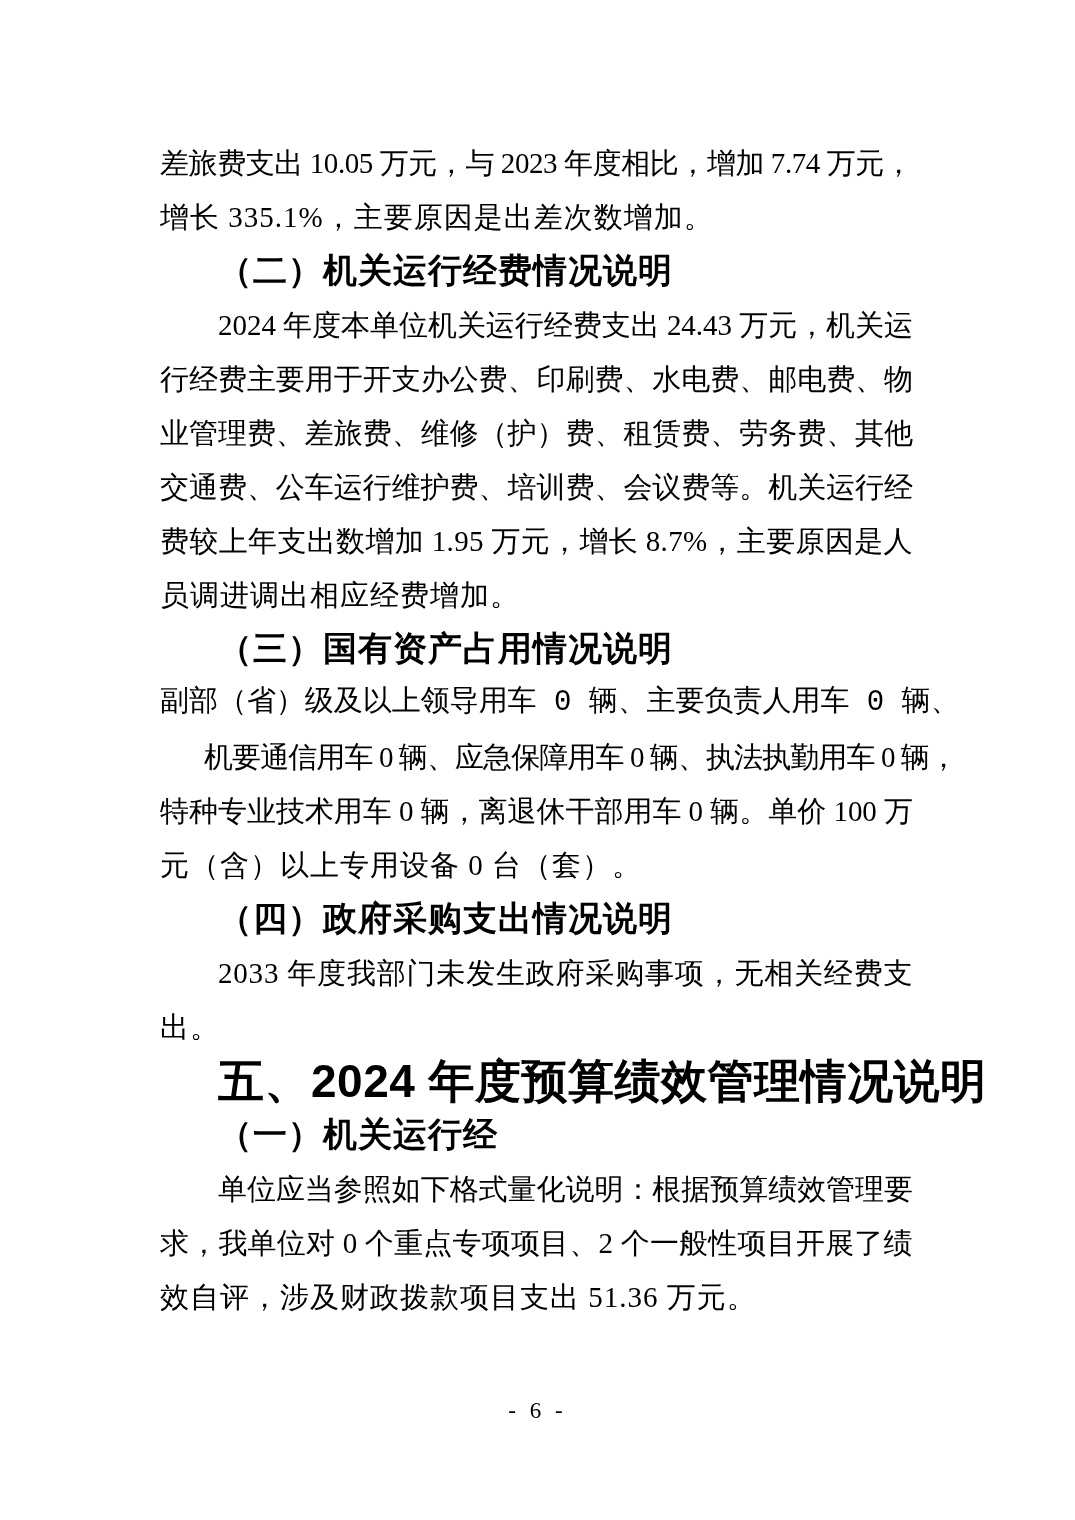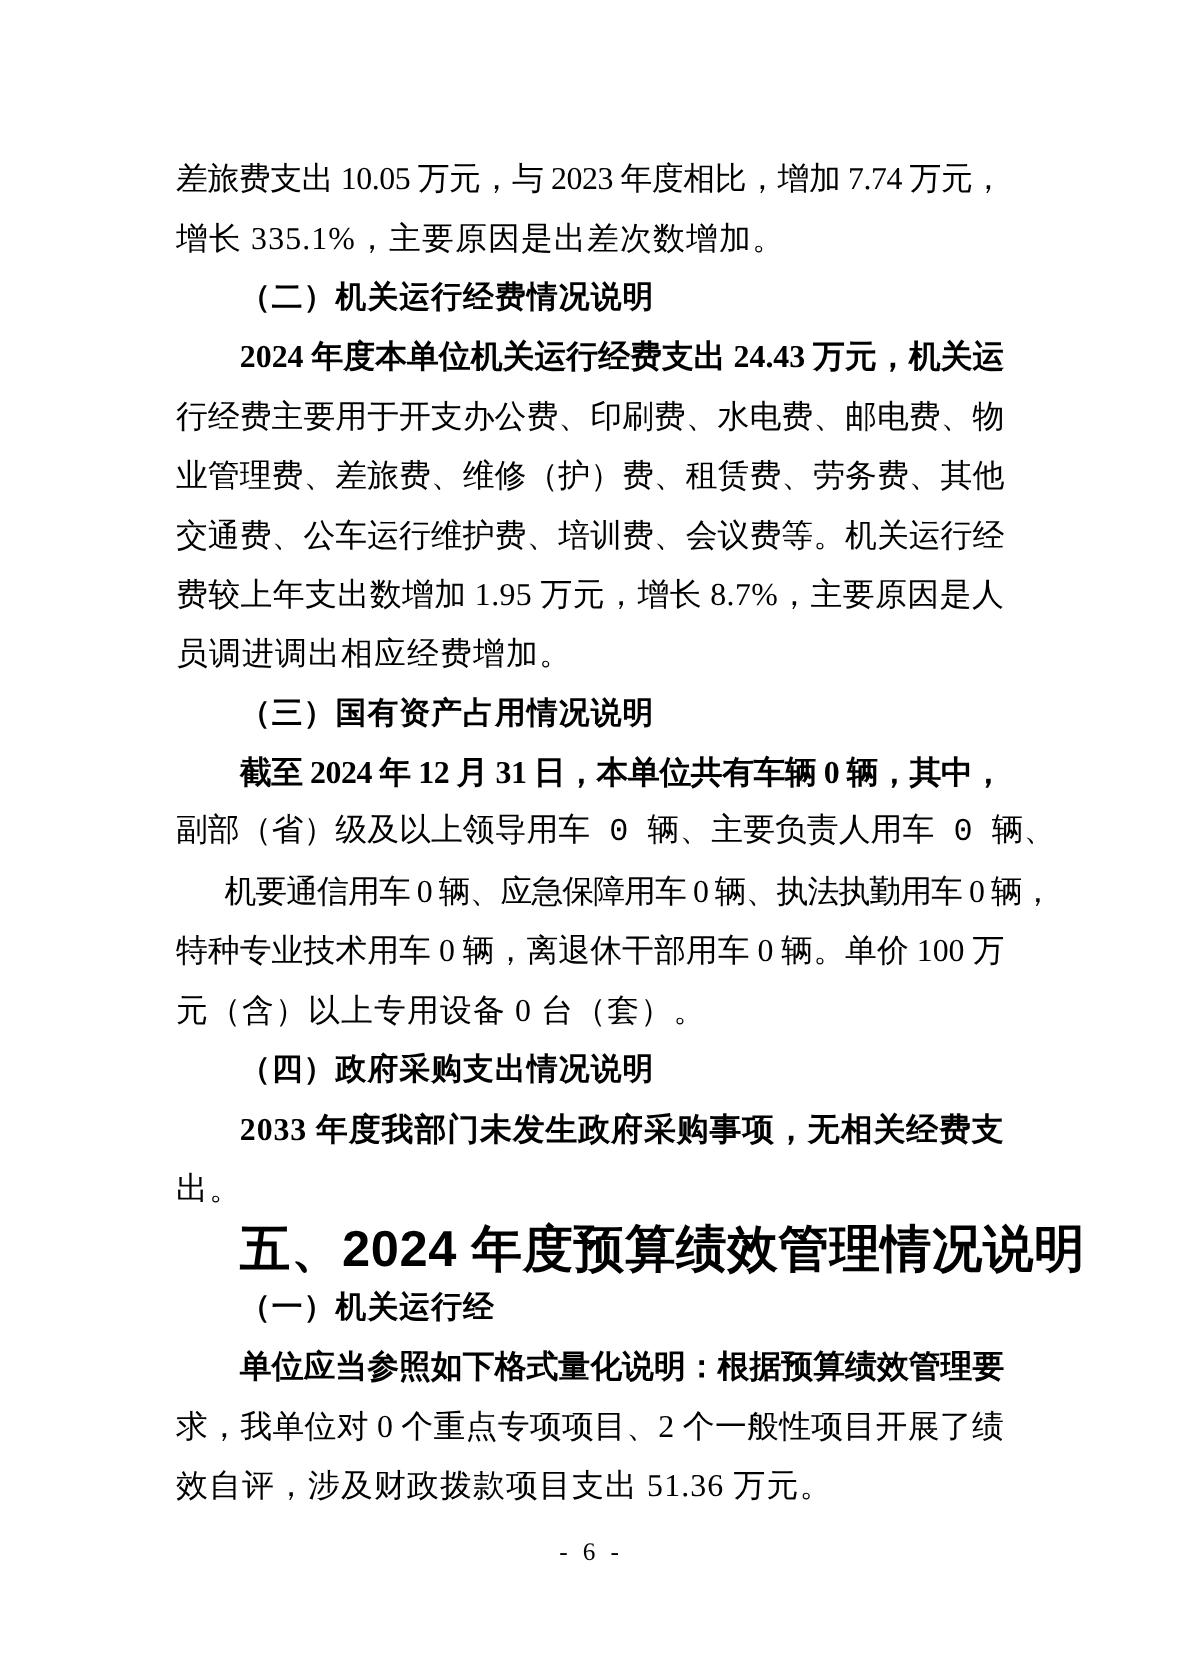--- a/index.html
+++ b/index.html
@@ -26,25 +26,24 @@
     display: block;
     height: 54px;
     line-height: 54px;
     font-size: 29px;
     letter-spacing: 1px;
     white-space: nowrap;
     overflow: visible;
   }
   .indent {
     text-indent: 58px;
-    font-weight: bold;
   }
   .h2 {
     font-weight: bold;
-    font-size: 28px;
+    font-size: 34px;
     text-indent: 58px;
     font-family: "Liberation Serif", "DejaVu Serif", serif;
   }
   .h1 {
     font-weight: bold;
     font-size: 46px;
     text-indent: 58px;
     letter-spacing: 0.5px;
     font-family: "Liberation Sans", "DejaVu Sans", sans-serif;
   }
@@ -68,21 +67,20 @@
     <div class="line fill" style="letter-spacing: -0.421px;">差旅费支出 10.05 万元，与 2023 年度相比，增加 7.74 万元，</div>
     <div class="line end">增长 335.1%，主要原因是出差次数增加。</div>
     <div class="line h2">（二）机关运行经费情况说明</div>
     <div class="line fill indent" style="letter-spacing: -0.032px;">2024 年度本单位机关运行经费支出 24.43 万元，机关运</div>
     <div class="line fill" style="letter-spacing: -0.038px;">行经费主要用于开支办公费、印刷费、水电费、邮电费、物</div>
     <div class="line fill" style="letter-spacing: -0.038px;">业管理费、差旅费、维修（护）费、租赁费、劳务费、其他</div>
     <div class="line fill" style="letter-spacing: -0.038px;">交通费、公车运行维护费、培训费、会议费等。机关运行经</div>
     <div class="line fill" style="letter-spacing: 0.344px;">费较上年支出数增加 1.95 万元，增长 8.7%，主要原因是人</div>
     <div class="line end">员调进调出相应经费增加。</div>
     <div class="line h2">（三）国有资产占用情况说明</div>
-    <div class="line fill indent" style="letter-spacing: -0.457px;">截至 2024 年 12 月 31 日，本单位共有车辆 0 辆，其中，</div>
     <div class="line fill" style="letter-spacing: -0.033px; font-family: Liberation Mono, monospace;">副部（省）级及以上领导用车 0 辆、主要负责人用车 0 辆、</div>
     <div class="line fill" style="letter-spacing: -0.909px; margin-left: 44px;">机要通信用车 0 辆、应急保障用车 0 辆、执法执勤用车 0 辆，</div>
     <div class="line fill" style="letter-spacing: -0.03px; text-align: right;">特种专业技术用车 0 辆，离退休干部用车 0 辆。单价 100 万</div>
     <div class="line end">元（含）以上专用设备 0 台（套）。</div>
     <div class="line h2">（四）政府采购支出情况说明</div>
     <div class="line fill indent" style="letter-spacing: 0.808px;">2033 年度我部门未发生政府采购事项，无相关经费支</div>
     <div class="line end">出。</div>
     <div class="line h1">五、2024 年度预算绩效管理情况说明</div>
     <div class="line h2">（一）机关运行经</div>
     <div class="line fill indent" style="letter-spacing: -0.042px;">单位应当参照如下格式量化说明：根据预算绩效管理要</div>

